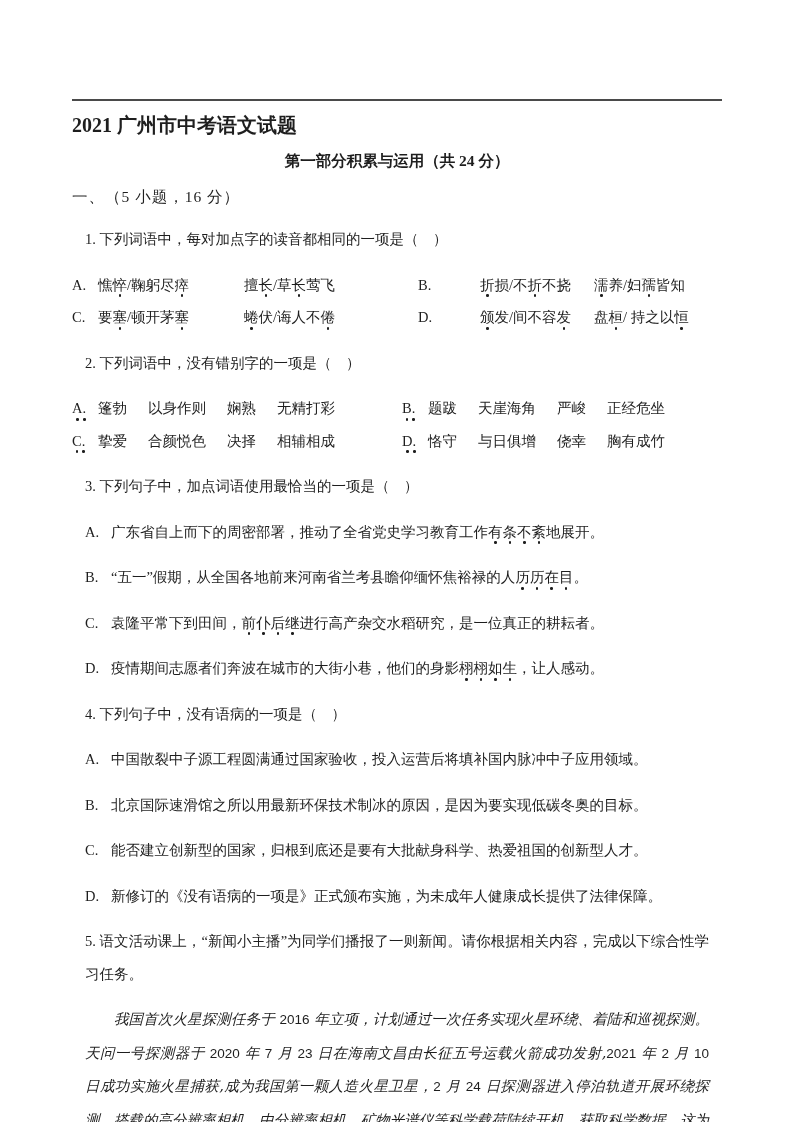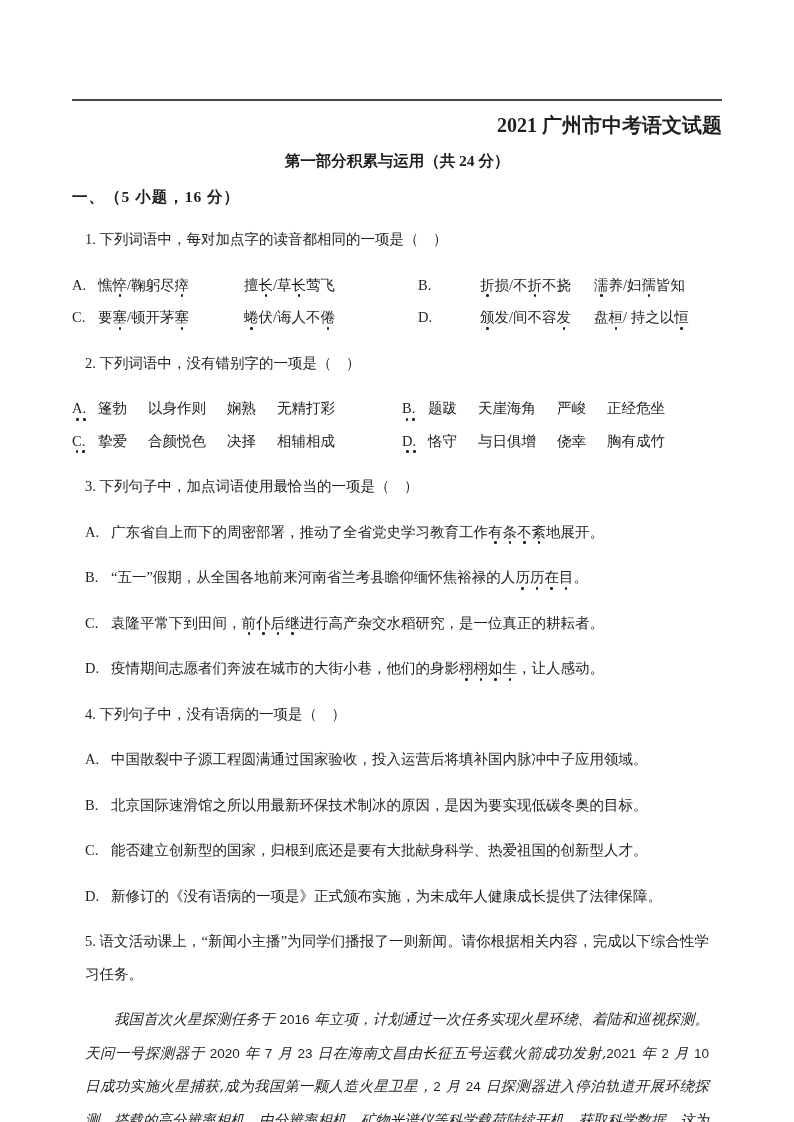--- a/index.html
+++ b/index.html
@@ -15,36 +15,36 @@
     color: #1e1e1e;
   }
   .top-rule {
     margin-top: 99px;
     border: 0;
     border-top: 2.5px solid #4a4a4a;
     height: 0;
   }
   .doc-title {
     margin: 9px 0 0 0;
-    text-align: right;
+    text-align: left;
     font-size: 20px;
     font-weight: 700;
     line-height: 30px;
   }
   .part-heading {
     margin: 8px 0 0 0;
     text-align: center;
     font-size: 15.5px;
     font-weight: 700;
     line-height: 26px;
   }
   .section-heading {
     margin: 10px 0 4px 0;
     font-size: 15.5px;
-    font-weight: 700;
+    font-weight: 400;
     line-height: 26px;
     letter-spacing: 1px;
   }
   p { margin: 13px; }
   .stem, .optline, .taskline {
     font-size: 14.5px;
     line-height: 32.5px;
     text-align: justify;
   }
   .optrow2 { display: flex; font-size: 14.5px; line-height: 32.5px; }

